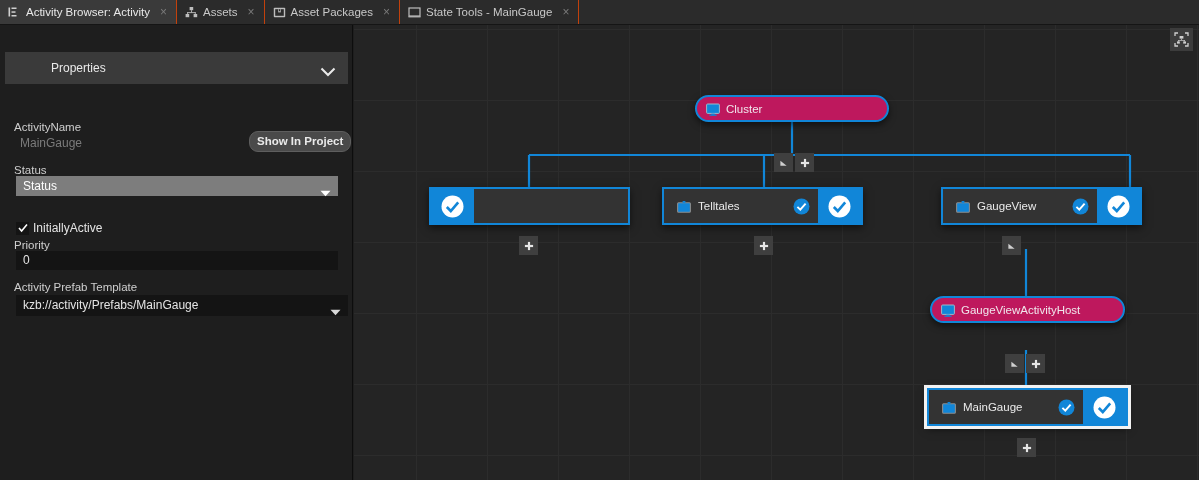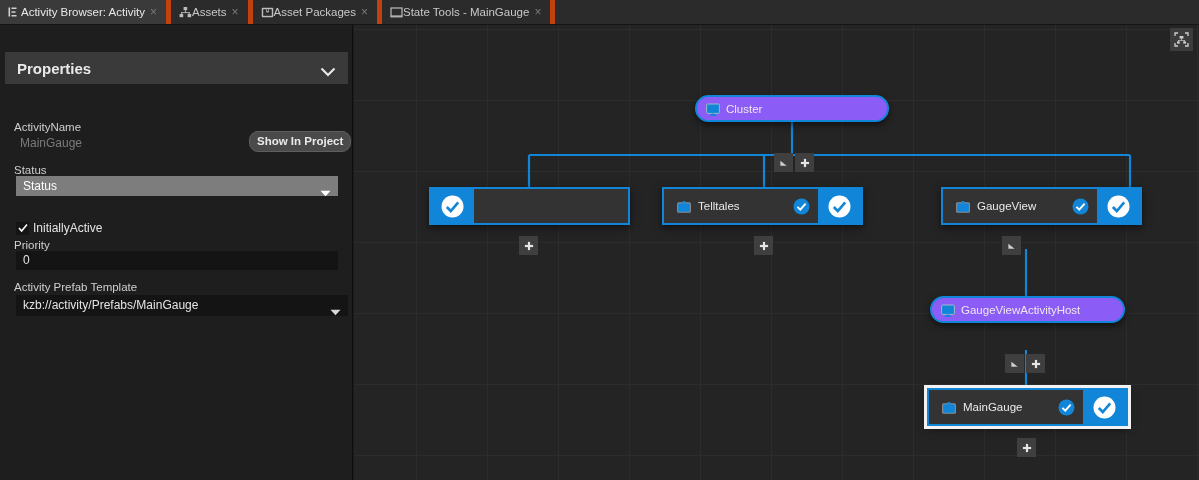--- a/index.html
+++ b/index.html
@@ -11,25 +11,25 @@
   }
 
   
   #tabbar {
     position: absolute; left: 0; top: 0; width: 1199px; height: 25px;
     background: #2b2b2b;
     display: flex; align-items: stretch;
     border-bottom: 1px solid #151515;
   }
   .tab {
-    display: flex; align-items: center; 
+    display: flex; align-items: center; gap: 5px;
     padding: 0 7px 0 8px;
     font-size: 11.5px; color: #c8c8c8;
     white-space: nowrap;
-    border-right: 5px solid #c2410c;
+    border-right: 1px solid #c2410c;
   }
   .tab.active { background: #3a3a3a; color: #e8e8e8; }
   .tab .tabicon { width: 13px; height: 13px; display: block; flex: none; }
   .tab .tabclose {
     font-size: 12px; color: #7a7a7a; line-height: 1;
     padding: 0 2px; margin-left: 3px;
   }
 
   
   #panel {
@@ -37,21 +37,21 @@
     width: 353px; height: 455px;
     background: #1e1e1e;
     border-right: 1px solid #0d0d0d;
   }
   #prop-header {
     position: absolute; left: 5px; top: 27px; width: 343px; height: 32px;
     background: #3a3a3a;
     display: flex; align-items: center; justify-content: space-between;
     padding: 0 12px;
   }
-  #prop-header .ttl { font-size: 15px; font-weight: bold; color: #e9e9e9; }
+  #prop-header .ttl { font-size: 12px; font-weight: normal; color: #e9e9e9; margin-left: 34px; }
   .chev { width: 16px; height: 10px; display:block; }
 
   .fieldlabel { font-size: 11.5px; color: #cfcfcf; }
   .valuedim { font-size: 12px; color: #7b7b7b; }
 
   .darkinput {
     background: #141414; color: #e4e4e4;
     font-size: 12px; height: 19px; line-height: 19px;
     padding: 0 7px; width: 100%;
     border: none;
@@ -108,21 +108,21 @@
 
   
   #edges { position: absolute; left: 0; top: 0; width: 845px; height: 455px; }
 
   
   .node { position: absolute; }
 
   
   .pill {
     height: 27px; border-radius: 14px;
-    background: #8b5cf6;
+    background: #be185d;
     border: 2px solid #1186d8;
     display: flex; align-items: center;
     padding-left: 9px; gap: 6px;
     box-shadow: 0 3px 7px rgba(0,0,0,0.55);
   }
   .pill .lbl { font-size: 11.5px; color: #f0e6ec; white-space: nowrap; }
 
   
   .rect {
     height: 38px;

